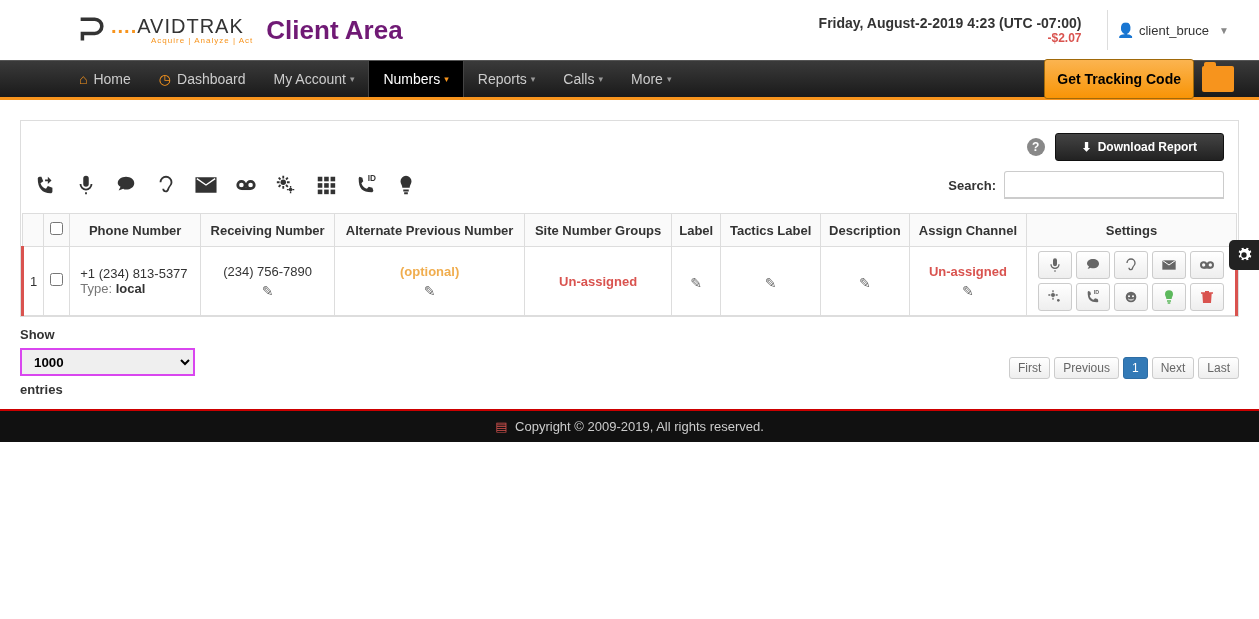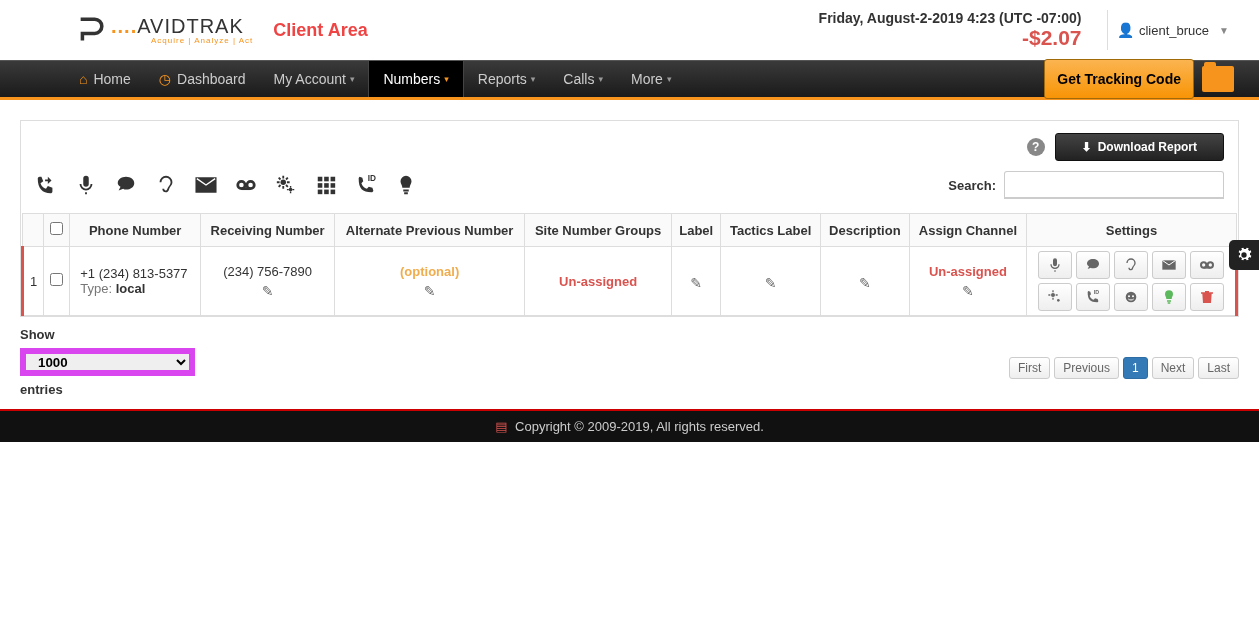--- a/index.html
+++ b/index.html
@@ -4,24 +4,24 @@
 <style>
 * { box-sizing: border-box; margin: 0; padding: 0; }
 body { font-family: "Segoe UI", Tahoma, Arial, sans-serif; font-size: 13px; color: #333; background: #fff; width: 1259px; }
 
 
 .topbar { display: flex; align-items: center; padding: 8px 30px 8px 75px; height: 60px; }
 .logo { display: flex; align-items: center; }
 .logo-text { font-size: 20px; font-weight: 400; letter-spacing: 1px; color: #333; }
 .logo-text .orange { color: #f7941d; font-weight: bold; }
 .logo-sub { font-size: 8px; color: #f7941d; letter-spacing: 1px; display: block; margin-top: -2px; padding-left: 40px; }
-.client-area { font-size: 18px; color: #ef4444; margin-left: 20px; font-weight: bold; }
+.client-area { font-size: 26px; color: #701a75; margin-left: 13px; font-weight: bold; }
 .top-right { margin-left: auto; display: flex; align-items: center; }
 .datetime { text-align: right; font-weight: bold; font-size: 14px; color: #333; margin-right: 15px; }
-.balance { color: #d9534f; font-weight: bold; font-size: 21px; display: block; text-align: right; }
+.balance { color: #d9534f; font-weight: bold; font-size: 12px; display: block; text-align: right; }
 .divider { width: 1px; height: 40px; background: #ddd; margin: 0 10px; }
 .user-menu { display: flex; align-items: center; cursor: pointer; }
 .user-icon { font-size: 14px; margin-right: 4px; }
 .caret { margin-left: 10px; font-size: 10px; color: #888; }
 
 
 .nav { background: linear-gradient(#3a3a3a, #1a1a1a); border-top: 1px solid #555; border-bottom: 3px solid #f7941d; display: flex; align-items: center; height: 40px; padding-left: 65px; padding-right: 25px; }
 .nav-item { color: #ccc; padding: 0 14px; height: 100%; display: flex; align-items: center; font-size: 14px; cursor: pointer; }
 .nav-item.active { background: #000; color: #fff; border-left: 1px solid #444; border-right: 1px solid #444; }
 .nav-icon { margin-right: 6px; font-size: 14px; }
@@ -64,21 +64,21 @@
 .type-val { font-weight: bold; color: #333; }
 .settings-cell { padding: 4px !important; }
 .settings-grid { display: flex; flex-wrap: wrap; gap: 4px; justify-content: center; max-width: 210px; margin: 0 auto; }
 .setting-btn { width: 34px; height: 28px; border: 1px solid #ccc; border-radius: 3px; background: linear-gradient(#fff, #eee); display: flex; align-items: center; justify-content: center; cursor: pointer; }
 .setting-btn svg { width: 16px; height: 16px; fill: #666; }
 .setting-btn.bulb svg { fill: #5cb85c; }
 .setting-btn.trash svg { fill: #d9534f; }
 
 
 .show-entries { margin-top: 10px; font-weight: bold; }
-.show-select { width: 175px; height: 28px; border: 6px solid #d946ef; margin: 6px 0; padding-left: 8px; font-weight: bold; }
+.show-select { width: 175px; height: 28px; border: 2px solid #d946ef; margin: 6px 0; padding-left: 8px; font-weight: bold; }
 .pagination-row { display: flex; justify-content: flex-end; margin-top: -40px; margin-bottom: 10px; padding-left: 41px; }
 .pag-btn { border: 1px solid #ccc; background: linear-gradient(#fff, #eee); padding: 3px 8px; margin-left: 4px; border-radius: 3px; cursor: pointer; color: #666; font-size: 12px; }
 .pag-btn.active { background: #337ab7; color: #fff; border-color: #2e6da4; }
 
 
 .footer { background: #111; color: #ccc; text-align: center; padding: 8px 0; border-top: 2px solid #c00; font-size: 13px; }
 .footer-grid-icon { color: #d9534f; margin-right: 4px; }
 
 
 .side-gear { position: fixed; right: 0; top: 240px; width: 30px; height: 30px; background: #222; border-radius: 5px 0 0 5px; display: flex; align-items: center; justify-content: center; cursor: pointer; }

